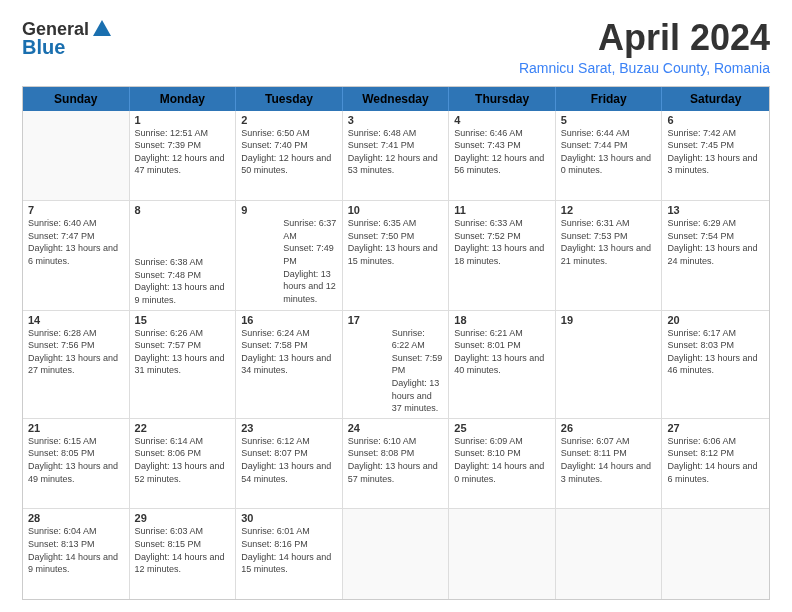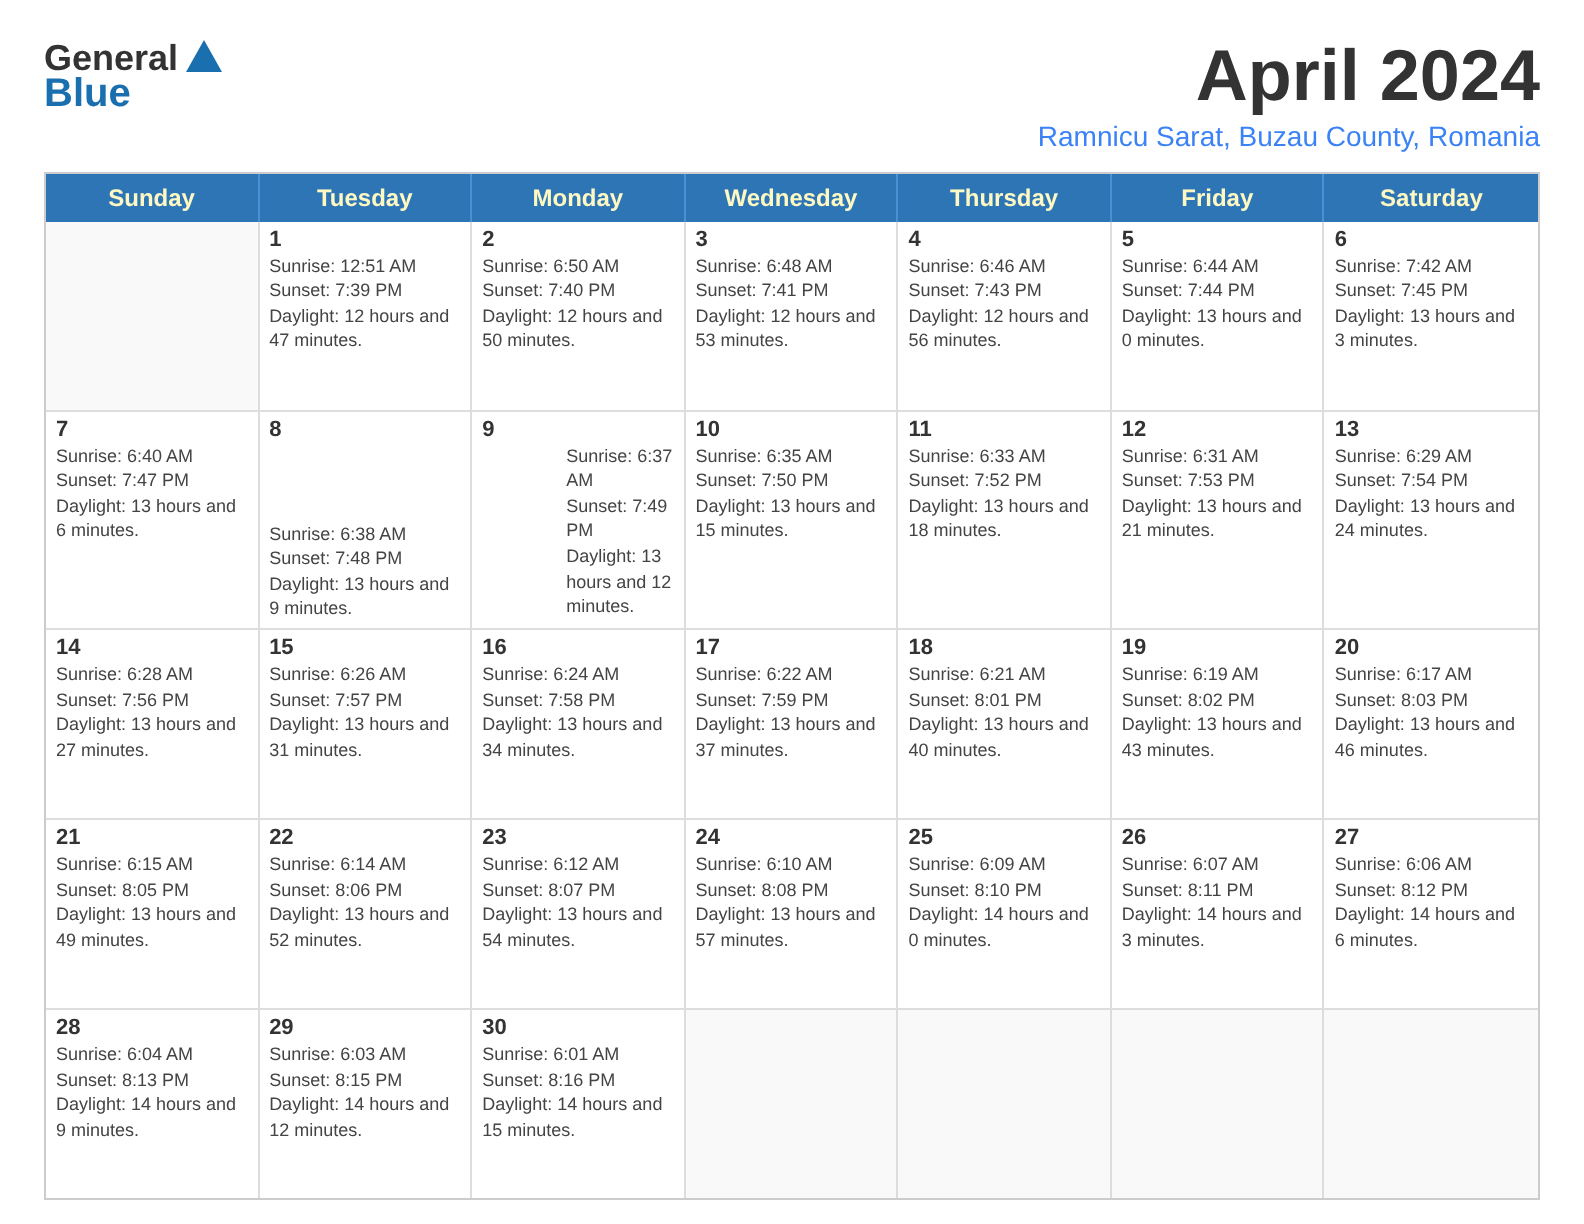--- a/index.html
+++ b/index.html
@@ -67,21 +67,21 @@
       display: flex;
       flex-direction: column;
       border: 1px solid #ccc;
     }
     .cal-header {
       display: grid;
       grid-template-columns: repeat(7, 1fr);
       background: #2e75b6;
     }
     .cal-header-cell {
-      color: #fef9c3;
+      color: #000000;
       font-size: 12px;
       font-weight: bold;
       text-align: center;
       padding: 5px 2px;
       border-right: 1px solid #4a90d4;
     }
     .cal-header-cell:last-child { border-right: none; }
     .cal-body {
       flex: 1;
       display: flex;
@@ -132,22 +132,22 @@
     </div>
     <div class="title-area">
       <div class="month-title">April 2024</div>
       <div class="subtitle">Ramnicu Sarat, Buzau County, Romania</div>
     </div>
   </div>
 
   <div class="calendar">
     <div class="cal-header">
     <div class="cal-header-cell">Sunday</div>
+        <div class="cal-header-cell">Monday</div>
         <div class="cal-header-cell">Tuesday</div>
-        <div class="cal-header-cell">Monday</div>
         <div class="cal-header-cell">Wednesday</div>
         <div class="cal-header-cell">Thursday</div>
         <div class="cal-header-cell">Friday</div>
         <div class="cal-header-cell">Saturday</div>
       </div>
     <div class="cal-body">
     <div class="cal-row">
           <div class="cal-cell empty"></div>
           <div class="cal-cell">
             <div class="day-num">1</div>
@@ -244,35 +244,32 @@
 Daylight: 13 hours and 31 minutes.</div>
           </div>
           <div class="cal-cell">
             <div class="day-num">16</div>
             <div class="day-info" style="white-space: pre-line;">Sunrise: 6:24 AM
 Sunset: 7:58 PM
 Daylight: 13 hours and 34 minutes.</div>
           </div>
           <div class="cal-cell">
             <div class="day-num">17</div>
-            <div class="day-info" style="white-space: pre-line;">Sunrise: 6:22 AM
+            <div class="day-info" style="white-space: pre-line; margin-left: 44px;">Sunrise: 6:22 AM
 Sunset: 7:59 PM
 Daylight: 13 hours and 37 minutes.</div>
           </div>
           <div class="cal-cell">
             <div class="day-num">18</div>
             <div class="day-info" style="white-space: pre-line;">Sunrise: 6:21 AM
 Sunset: 8:01 PM
 Daylight: 13 hours and 40 minutes.</div>
           </div>
           <div class="cal-cell">
             <div class="day-num">19</div>
-            <div class="day-info" style="white-space: pre-line;">Sunrise: 6:19 AM
-Sunset: 8:02 PM
-Daylight: 13 hours and 43 minutes.</div>
           </div>
           <div class="cal-cell">
             <div class="day-num">20</div>
             <div class="day-info" style="white-space: pre-line;">Sunrise: 6:17 AM
 Sunset: 8:03 PM
 Daylight: 13 hours and 46 minutes.</div>
           </div>
         </div>
         <div class="cal-row">
           <div class="cal-cell">

